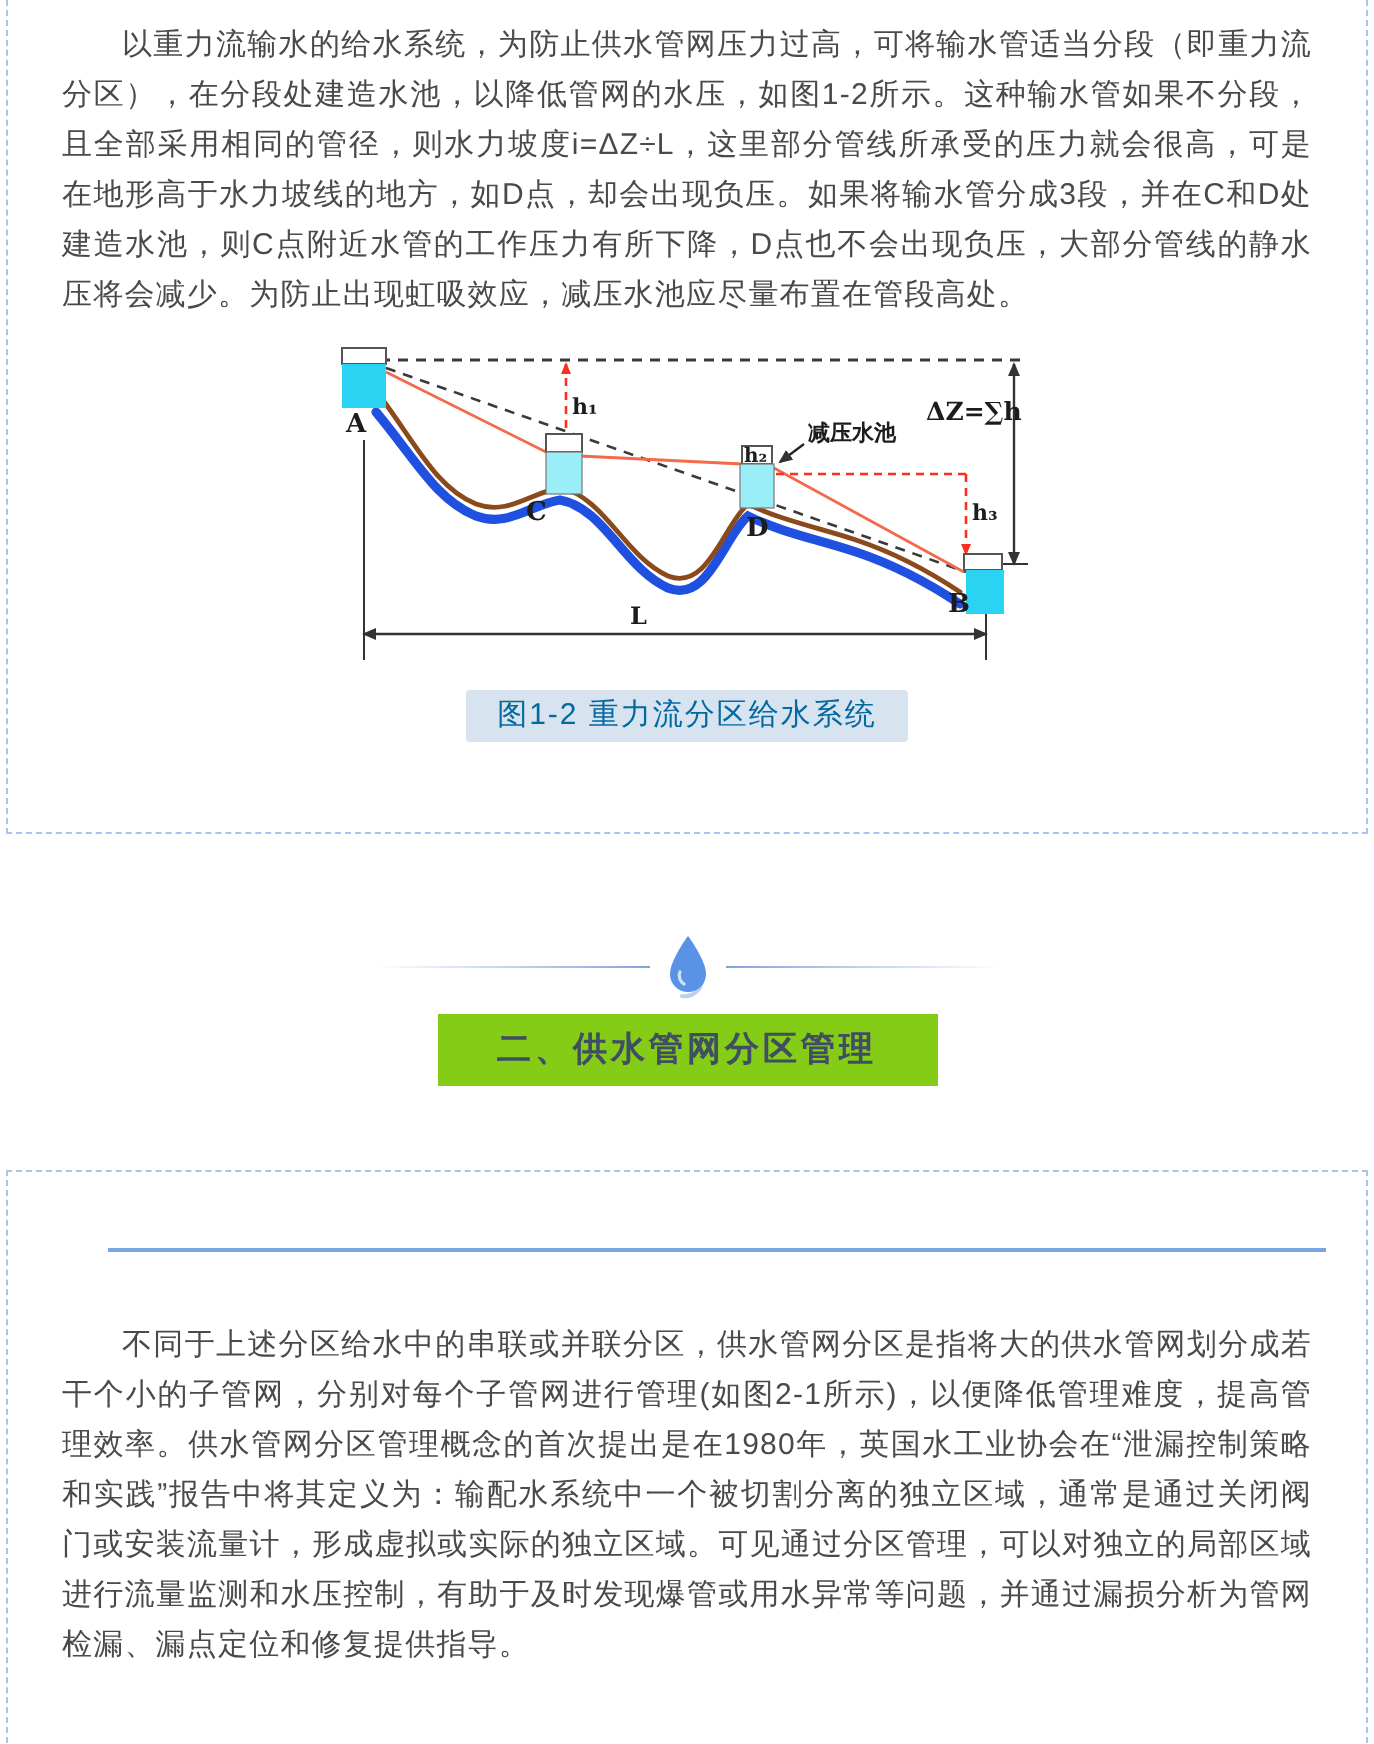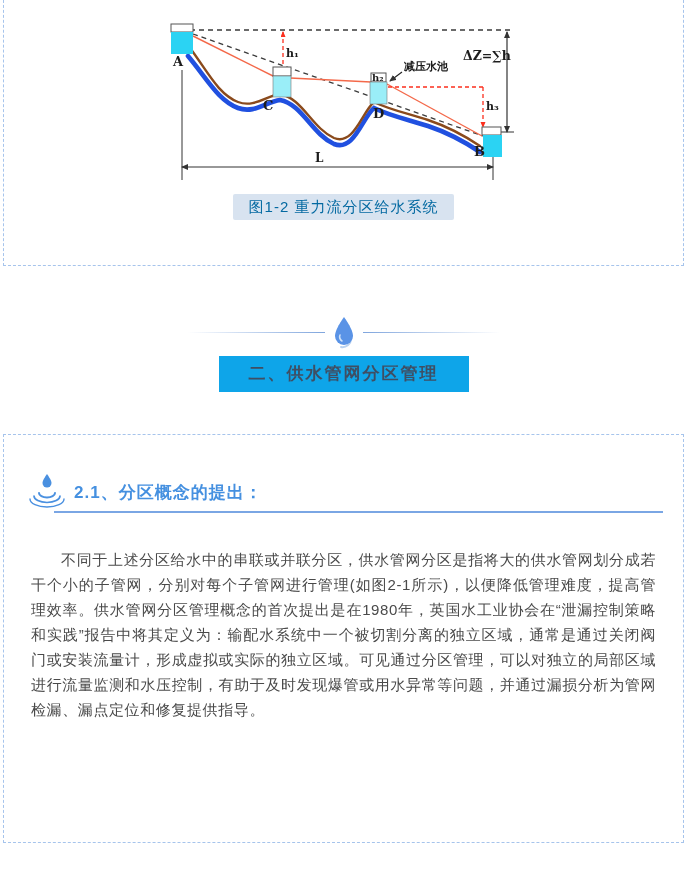--- a/index.html
+++ b/index.html
@@ -50,21 +50,21 @@
     width:312px;height:36px;
     display:flex;align-items:center;justify-content:center;
   }
   .dline{flex:1;height:1px;}
   .dline.left{background:linear-gradient(to right,rgba(143,176,224,0),#7fa5dd);margin-right:6px;}
   .dline.right{background:linear-gradient(to left,rgba(143,176,224,0),#7fa5dd);margin-left:6px;}
   .title-box{
     margin:6px auto 0;
     width:max-content;
     padding:8px 30px;
-    background:#0ea5e9;
+    background:#84cc16;
     color:#3f4e63;
     font-size:17px;
     font-weight:bold;
     letter-spacing:2px;
     line-height:20px;
   }
   .subhead{
     margin-left:25px;
     display:flex;align-items:center;gap:9px;height:38px;
   }
@@ -79,20 +79,21 @@
     border-top:2px solid #7aa6e4;
   }
   svg text{font-family:"DejaVu Serif","Liberation Serif",serif;fill:#1c1c1c;}
 </style>
 </head>
 <body>
 
 <div class="page">
 
   <section class="panel panel-top">
+    <p class="para">以重力流输水的给水系统，为防止供水管网压力过高，可将输水管适当分段（即重力流分区），在分段处建造水池，以降低管网的水压，如图1-2所示。这种输水管如果不分段，且全部采用相同的管径，则水力坡度i=ΔZ÷L，这里部分管线所承受的压力就会很高，可是在地形高于水力坡线的地方，如D点，却会出现负压。如果将输水管分成3段，并在C和D处建造水池，则C点附近水管的工作压力有所下降，D点也不会出现负压，大部分管线的静水压将会减少。为防止出现虹吸效应，减压水池应尽量布置在管段高处。</p>
 
     <div class="figure-wrap">
       <svg width="368" height="164" viewBox="0 0 368 164">
         <defs>
           <marker id="mB" markerWidth="8" markerHeight="8" refX="6" refY="3" orient="auto-start-reverse" markerUnits="userSpaceOnUse">
             <path d="M0 0 L7 3 L0 6 Z" fill="#333"></path>
           </marker>
           <marker id="mR" markerWidth="8" markerHeight="8" refX="5" refY="2.5" orient="auto-start-reverse" markerUnits="userSpaceOnUse">
             <path d="M0 0 L6 2.5 L0 5 Z" fill="#fb2f1e"></path>
           </marker>
@@ -171,26 +172,17 @@
       <path d="M20 24 a8.5 8.5 0 0 1 -10 8" stroke="#b9d2f0" stroke-width="2" fill="none" stroke-linecap="round"></path>
       <path d="M13 2 C13 2 4 14 4 21 a9 9 0 0 0 18 0 C22 14 13 2 13 2 Z" fill="#5a93e6"></path>
       <path d="M9 20 c-1 2 0 5 2 6" stroke="#cfe2f8" stroke-width="1.6" fill="none" stroke-linecap="round"></path>
     </svg>
     <span class="dline right"></span>
   </div>
 
   <div class="title-box">二、供水管网分区管理</div>
 
   <section class="panel panel-bottom">
-    <div class="subhead">
-      <svg width="36" height="38" viewBox="0 0 36 38">
-        <path d="M18 1 C18 1 13.5 7 13.5 10 a4.5 4.5 0 0 0 9 0 C22.5 7 18 1 18 1 Z" fill="#4a90e0"></path>
-        <path d="M10 20 a8 4.5 0 0 0 16 0" stroke="#4a90e0" stroke-width="2" fill="none" stroke-linecap="round"></path>
-        <path d="M5 23 a13 6.5 0 0 0 26 0" stroke="#4a90e0" stroke-width="1.7" fill="none" stroke-linecap="round"></path>
-        <path d="M1 26 a17 8 0 0 0 34 0" stroke="#4a90e0" stroke-width="1.4" fill="none" stroke-linecap="round"></path>
-      </svg>
-      <span class="subhead-text">2.1、分区概念的提出：</span>
-    </div>
     <div class="subhead-rule"></div>
     <p class="para">不同于上述分区给水中的串联或并联分区，供水管网分区是指将大的供水管网划分成若干个小的子管网，分别对每个子管网进行管理(如图2-1所示)，以便降低管理难度，提高管理效率。供水管网分区管理概念的首次提出是在1980年，英国水工业协会在“泄漏控制策略和实践”报告中将其定义为：输配水系统中一个被切割分离的独立区域，通常是通过关闭阀门或安装流量计，形成虚拟或实际的独立区域。可见通过分区管理，可以对独立的局部区域进行流量监测和水压控制，有助于及时发现爆管或用水异常等问题，并通过漏损分析为管网检漏、漏点定位和修复提供指导。</p>
   </section>
 
 </div>
 
 </body></html>

